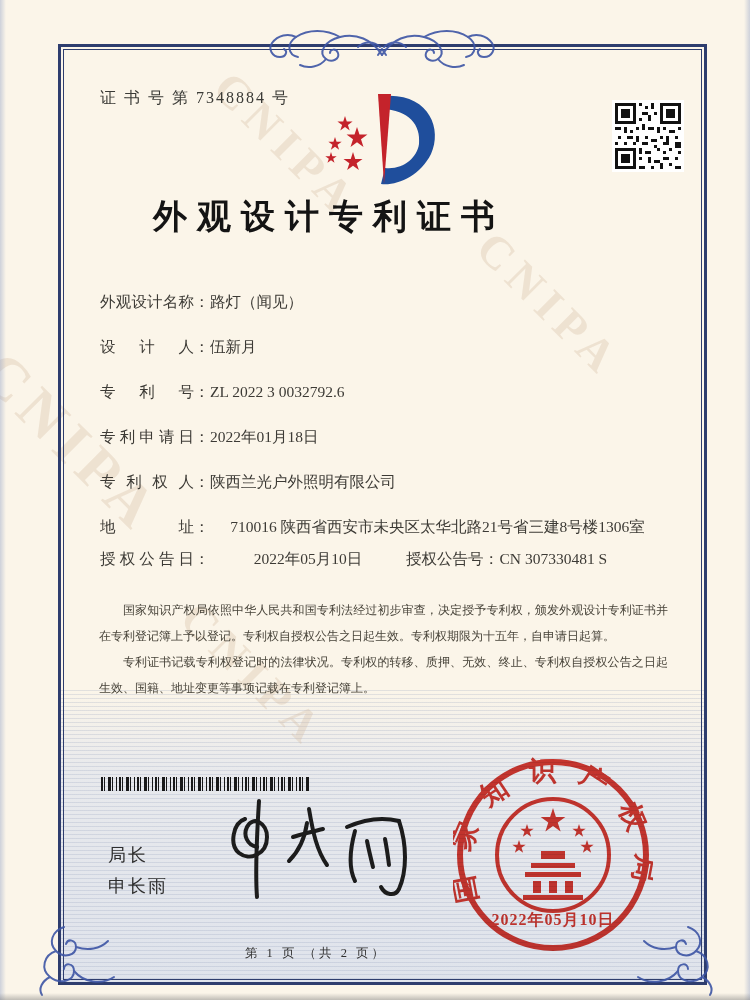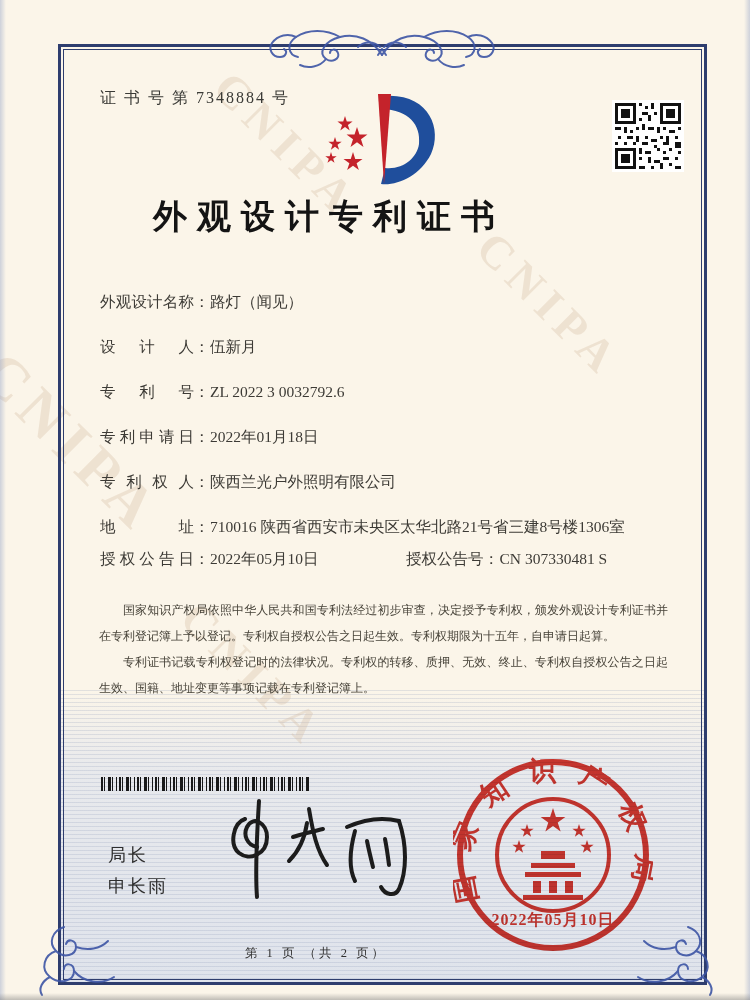--- a/index.html
+++ b/index.html
@@ -27,21 +27,21 @@
 
   .logo{position:absolute;left:323px;top:92px;}
   .qr{position:absolute;left:612px;top:100px;}
 
   .title{position:absolute;left:0;top:194px;width:648px;text-align:center;font-size:34px;font-weight:700;color:#141414;letter-spacing:10px;text-indent:10px;}
 
   .fields{position:absolute;left:100px;top:290px;width:568px;font-size:15.5px;color:#3c3a35;}
   .row{display:flex;line-height:24px;margin-bottom:21px;}
   .lab{display:inline-block;width:94px;text-align:justify;text-align-last:justify;flex:none;}
   .colon{flex:none;width:16px;}
-  .val{flex:none;}
+  .val{flex:none;text-align:center;}
   .row-addr{margin-bottom:8px;}
   .row-addr .val{width:455px;line-height:23px;word-break:break-all;}
   .lab2{flex:none;margin-left:0;font-family:Liberation Serif, serif;}
   .val-grant{width:196px;}
 
   .body-text{position:absolute;left:99px;top:597px;width:569px;font-size:12px;line-height:26px;color:#474339;text-align:justify;}
   .body-text p{margin:0;text-indent:2em;}
 
   .barcode{position:absolute;left:101px;top:777px;width:208px;height:14px;
     background:repeating-linear-gradient(90deg,#191919 0 2px,transparent 2px 3px,#191919 3px 4px,transparent 4px 7px,#191919 7px 10px,transparent 10px 11px,#191919 11px 12px,transparent 12px 15px,#191919 15px 16px,transparent 16px 18px);}

